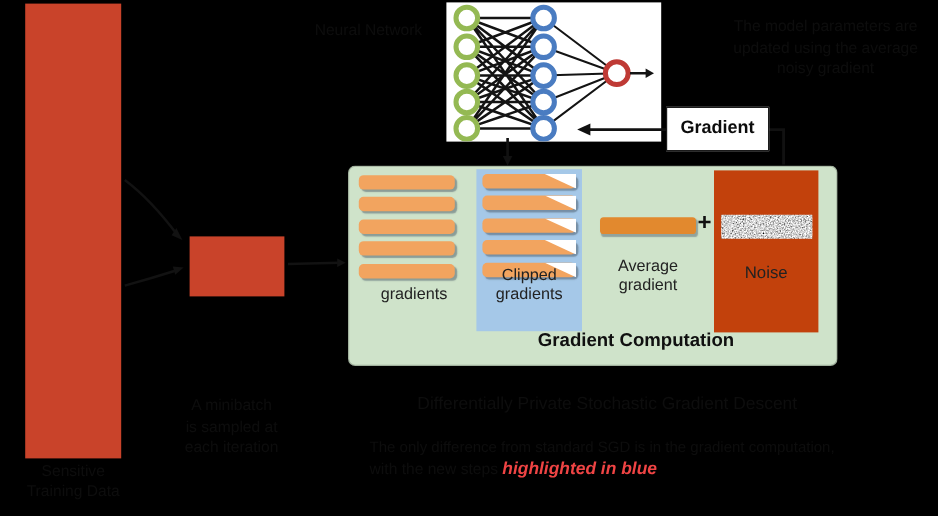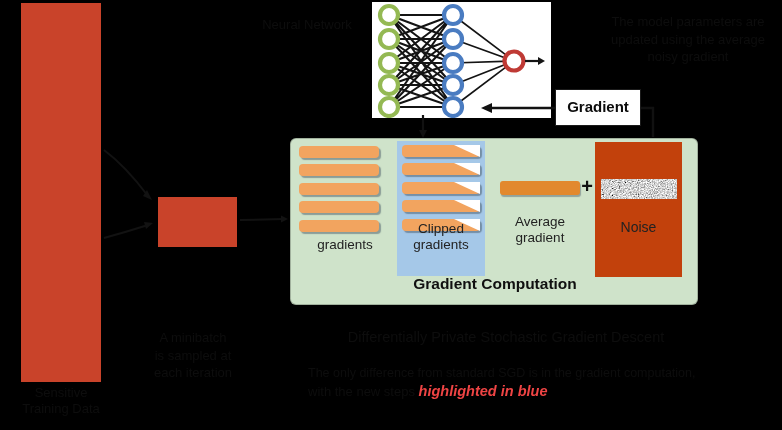--- a/index.html
+++ b/index.html
@@ -38,21 +38,21 @@
   .gbar .wedge{position:absolute;right:0;top:0;width:26px;height:100%;background:#fff;
       clip-path:polygon(0 0,100% 0,100% 100%);}
   #clip-box{left:106px;top:2px;width:88px;height:135px;background:#a5c8e8;}
   #noise-box{left:304px;top:3px;width:87px;height:135px;background:#c2410c;}
   .gc-label{position:absolute;color:#222;font-size:13.5px;line-height:15.5px;text-align:center;}
   #avg-bar{left:209px;top:42px;width:80px;height:14px;background:#e2892e;border-radius:3px;
       box-shadow:1px 2px 1px rgba(70,85,100,.45);}
   #plus-sign{left:286px;top:36px;width:20px;height:22px;color:#111;font-size:20px;
       font-weight:bold;text-align:center;line-height:22px;}
   #gc-title{left:0;top:136px;width:408px;text-align:center;font-weight:bold;
-      font-size:15.5px;color:#101010;}
+      font-size:15.5px;color:#101010;padding-left:35px;}
 
   
   #caption{left:306px;top:327px;width:420px;}
   #caption-title{position:absolute;left:0;top:2px;width:400px;font-size:14.5px;text-align:center;}
   #caption-line2{position:absolute;left:2px;top:39px;width:418px;font-size:12.5px;}
   #caption-line3{position:absolute;left:2px;top:56px;width:418px;font-size:13px;}
   #caption-highlight{color:#ef4444;font-weight:bold;font-style:italic;font-size:14.5px;}
 </style>
 </head>
 <body>

